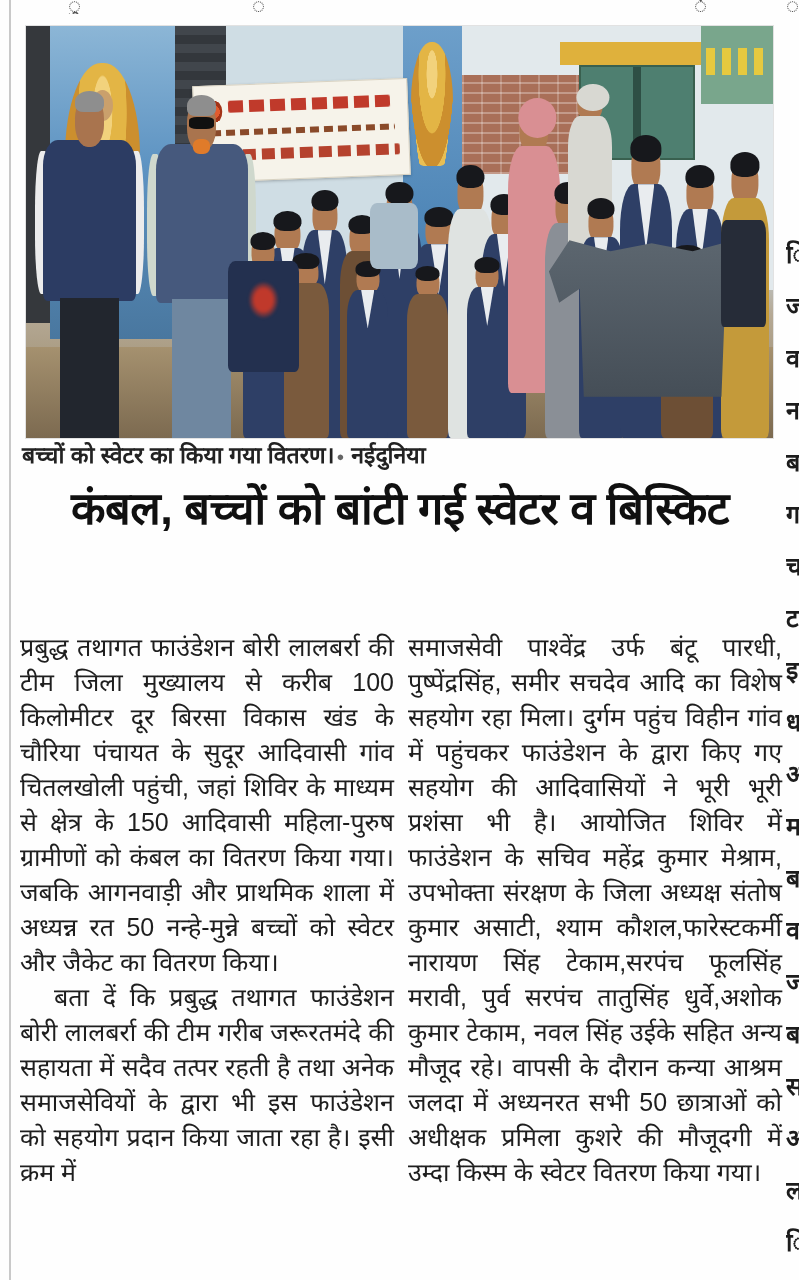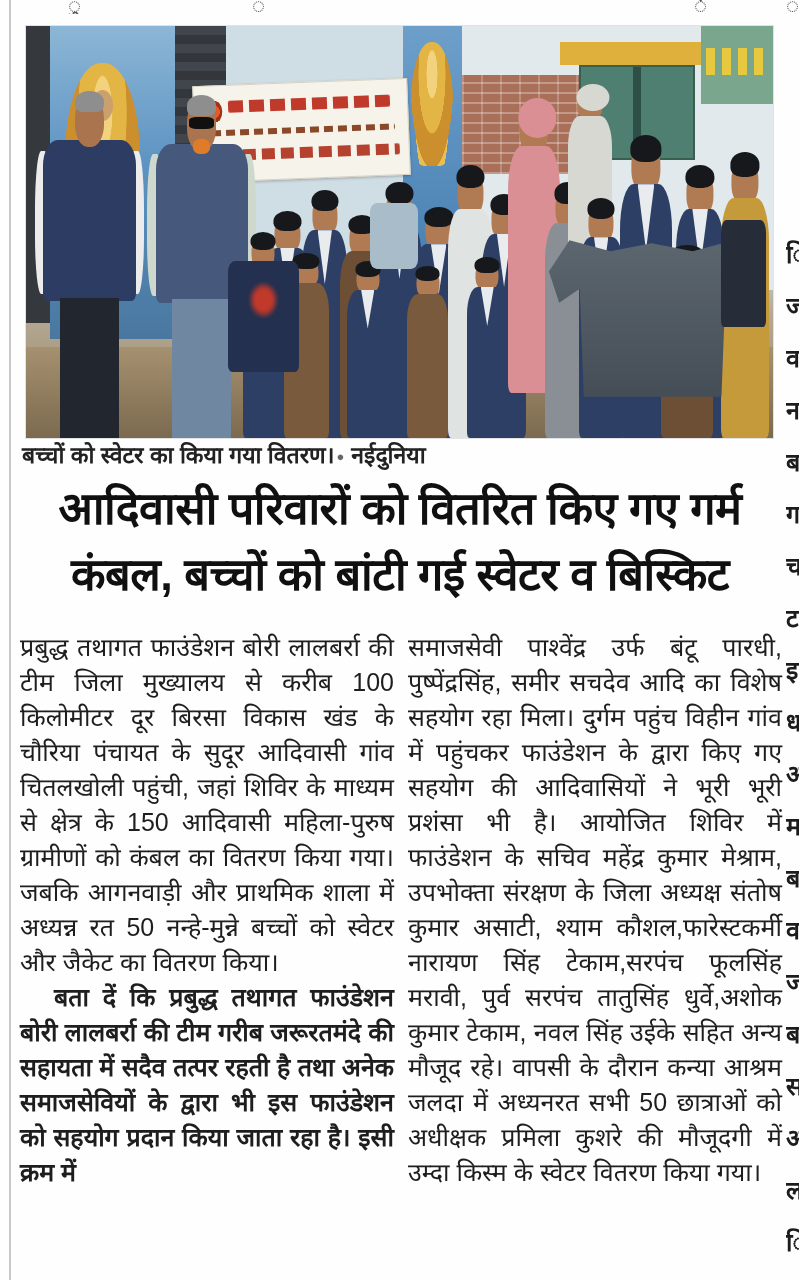--- a/index.html
+++ b/index.html
@@ -114,21 +114,21 @@
   
   .headline{position:absolute;left:18px;top:476px;width:764px;text-align:center;
     font-size:45px;line-height:66px;font-weight:700;color:#101010;
     letter-spacing:-.5px;}
 
   
   .body-wrap{position:absolute;left:20px;top:630px;width:762px;display:flex;gap:14px;}
   .col{width:374px;font-size:25px;line-height:35px;text-align:justify;color:#1e1e1e;}
   .col p{margin:0;}
   .lead{font-weight:700;text-align:justify;text-align-last:justify;}
-  .p2{text-indent:34px;font-weight:bold;}
+  .p2{text-indent:34px;}
 </style>
 </head>
 <body>
 
 <div class="left-rule"></div>
 <div class="top-frags">
     <span>ु</span>
     <span>ँ</span>
     <span>ै</span>
     <span>ा</span>
@@ -284,21 +284,20 @@
   <div class="garment g-light" style="left:46%;top:43%;width:6.5%;height:16%;"></div>
   <div class="garment g-spread" style="left:70%;top:52%;width:27.5%;height:38%;"></div>
   <div class="garment g-dark" style="left:93%;top:47%;width:6%;height:26%;"></div>
 </div>
 
 <div class="caption">
   <span>बच्चों को स्वेटर का किया गया वितरण।</span><span class="bullet">●</span><b>नईदुनिया</b>
 </div>
 
 <div class="headline">
-  <div>आदिवासी परिवारों को वितरित किए गए गर्म</div>
   <div>कंबल, बच्चों को बांटी गई स्वेटर व बिस्किट</div>
 </div>
 
 <div class="body-wrap">
   <div class="col">
     <p>प्रबुद्ध तथागत फाउंडेशन बोरी लालबर्रा की टीम जिला मुख्यालय से करीब 100 किलोमीटर दूर बिरसा विकास खंड के चौरिया पंचायत के सुदूर आदिवासी गांव चितलखोली पहुंची, जहां शिविर के माध्यम से क्षेत्र के 150 आदिवासी महिला-पुरुष ग्रामीणों को कंबल का वितरण किया गया। जबकि आगनवाड़ी और प्राथमिक शाला में अध्यन्न रत 50 नन्हे-मुन्ने बच्चों को स्वेटर और जैकेट का वितरण किया।</p>
     <p class="p2">बता दें कि प्रबुद्ध तथागत फाउंडेशन बोरी लालबर्रा की टीम गरीब जरूरतमंदे की सहायता में सदैव तत्पर रहती है तथा अनेक समाजसेवियों के द्वारा भी इस फाउंडेशन को सहयोग प्रदान किया जाता रहा है। इसी क्रम में</p>
   </div>
   <div class="col">
     <p>समाजसेवी पाश्वेंद्र उर्फ बंटू पारधी, पुष्पेंद्रसिंह, समीर सचदेव आदि का विशेष सहयोग रहा मिला। दुर्गम पहुंच विहीन गांव में पहुंचकर फाउंडेशन के द्वारा किए गए सहयोग की आदिवासियों ने भूरी भूरी प्रशंसा भी है। आयोजित शिविर में फाउंडेशन के सचिव महेंद्र कुमार मेश्राम, उपभोक्ता संरक्षण के जिला अध्यक्ष संतोष कुमार असाटी, श्याम कौशल,फारेस्टकर्मी नारायण सिंह टेकाम,सरपंच फूलसिंह मरावी, पुर्व सरपंच तातुसिंह धुर्वे,अशोक कुमार टेकाम, नवल सिंह उईके सहित अन्य मौजूद रहे। वापसी के दौरान कन्या आश्रम जलदा में अध्यनरत सभी 50 छात्राओं को अधीक्षक प्रमिला कुशरे की मौजूदगी में उम्दा किस्म के स्वेटर वितरण किया गया।</p>

